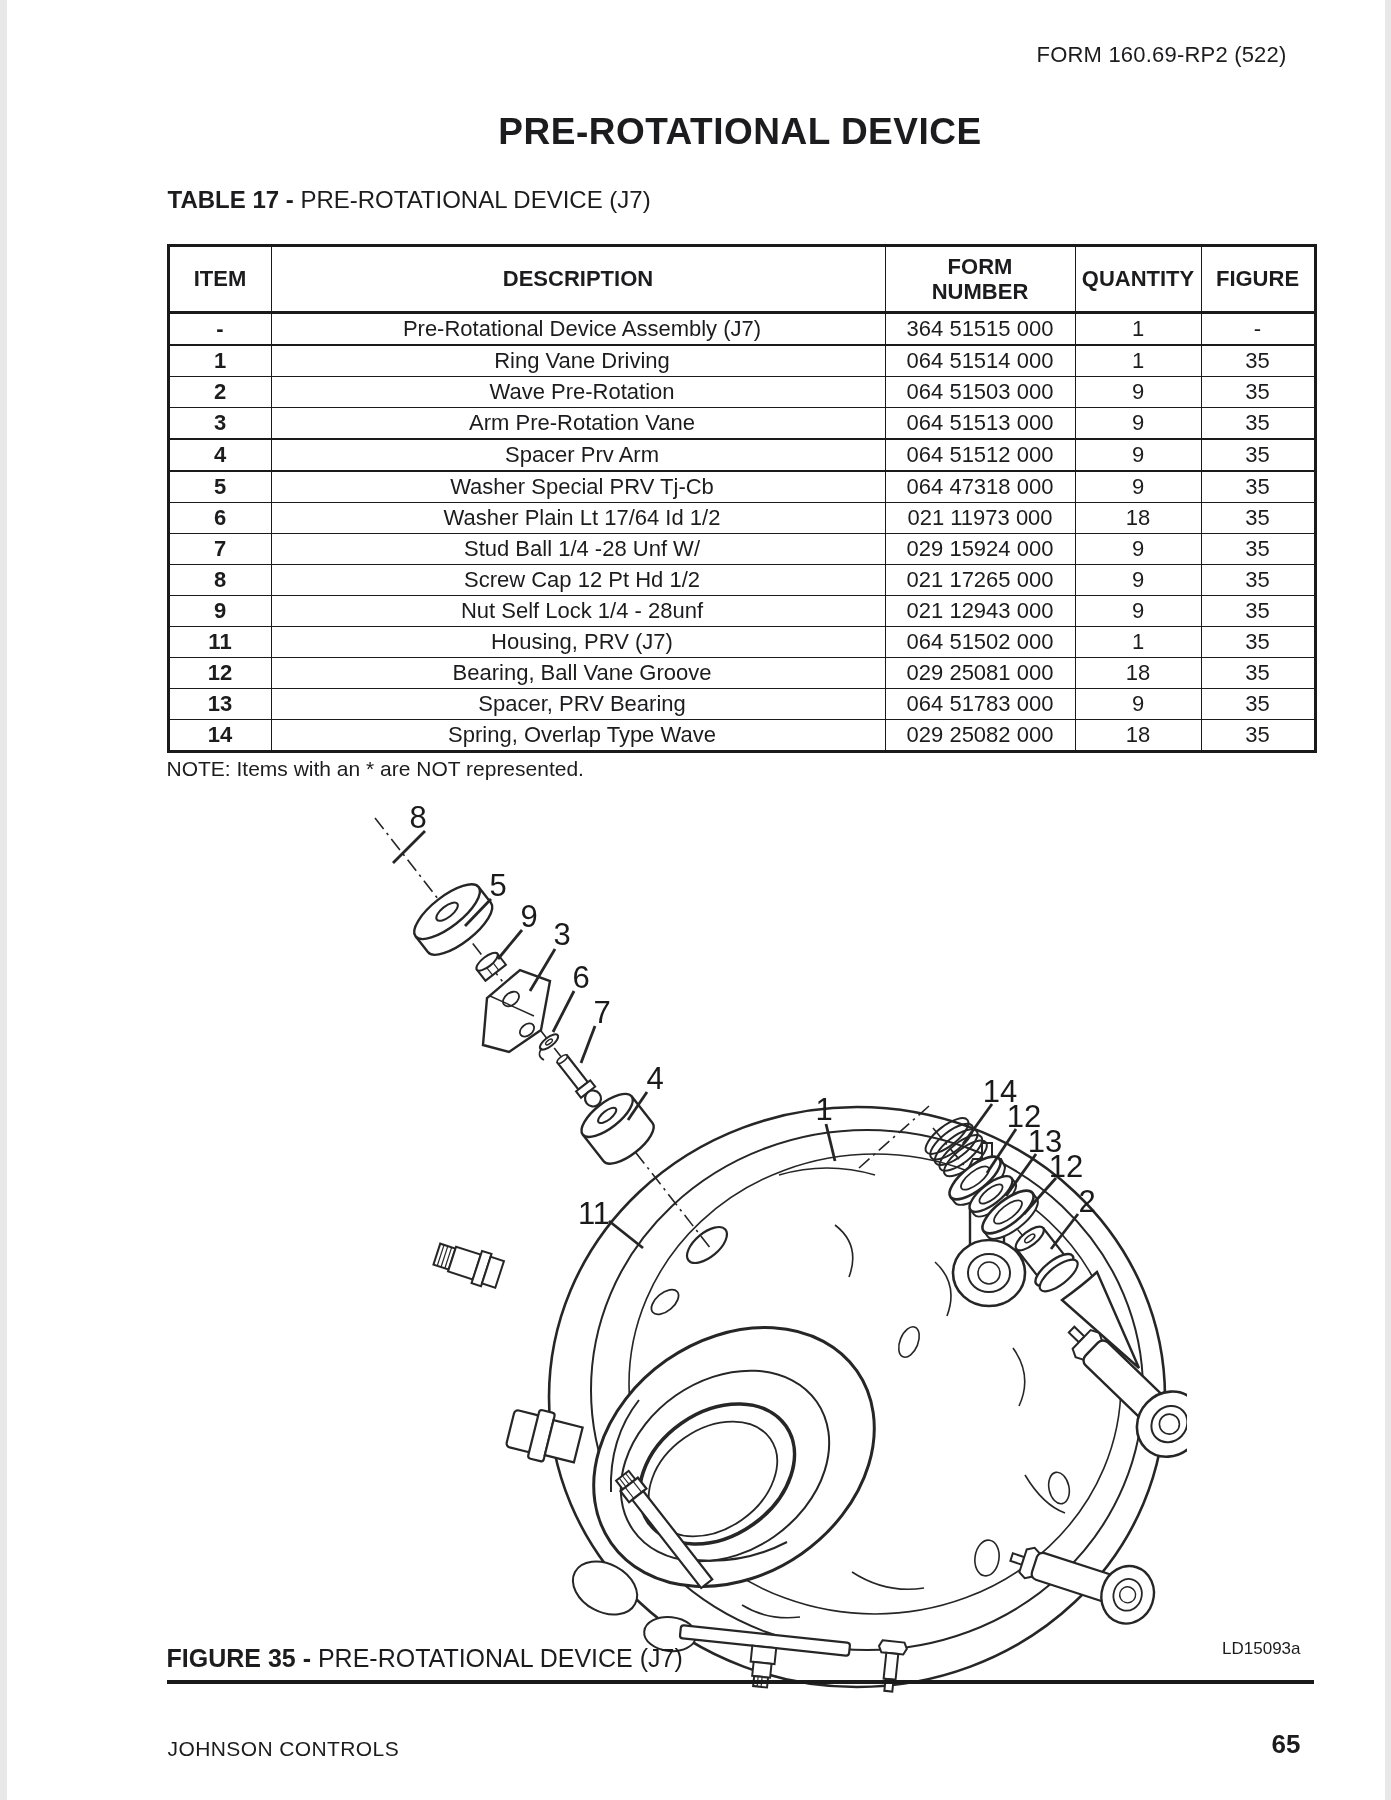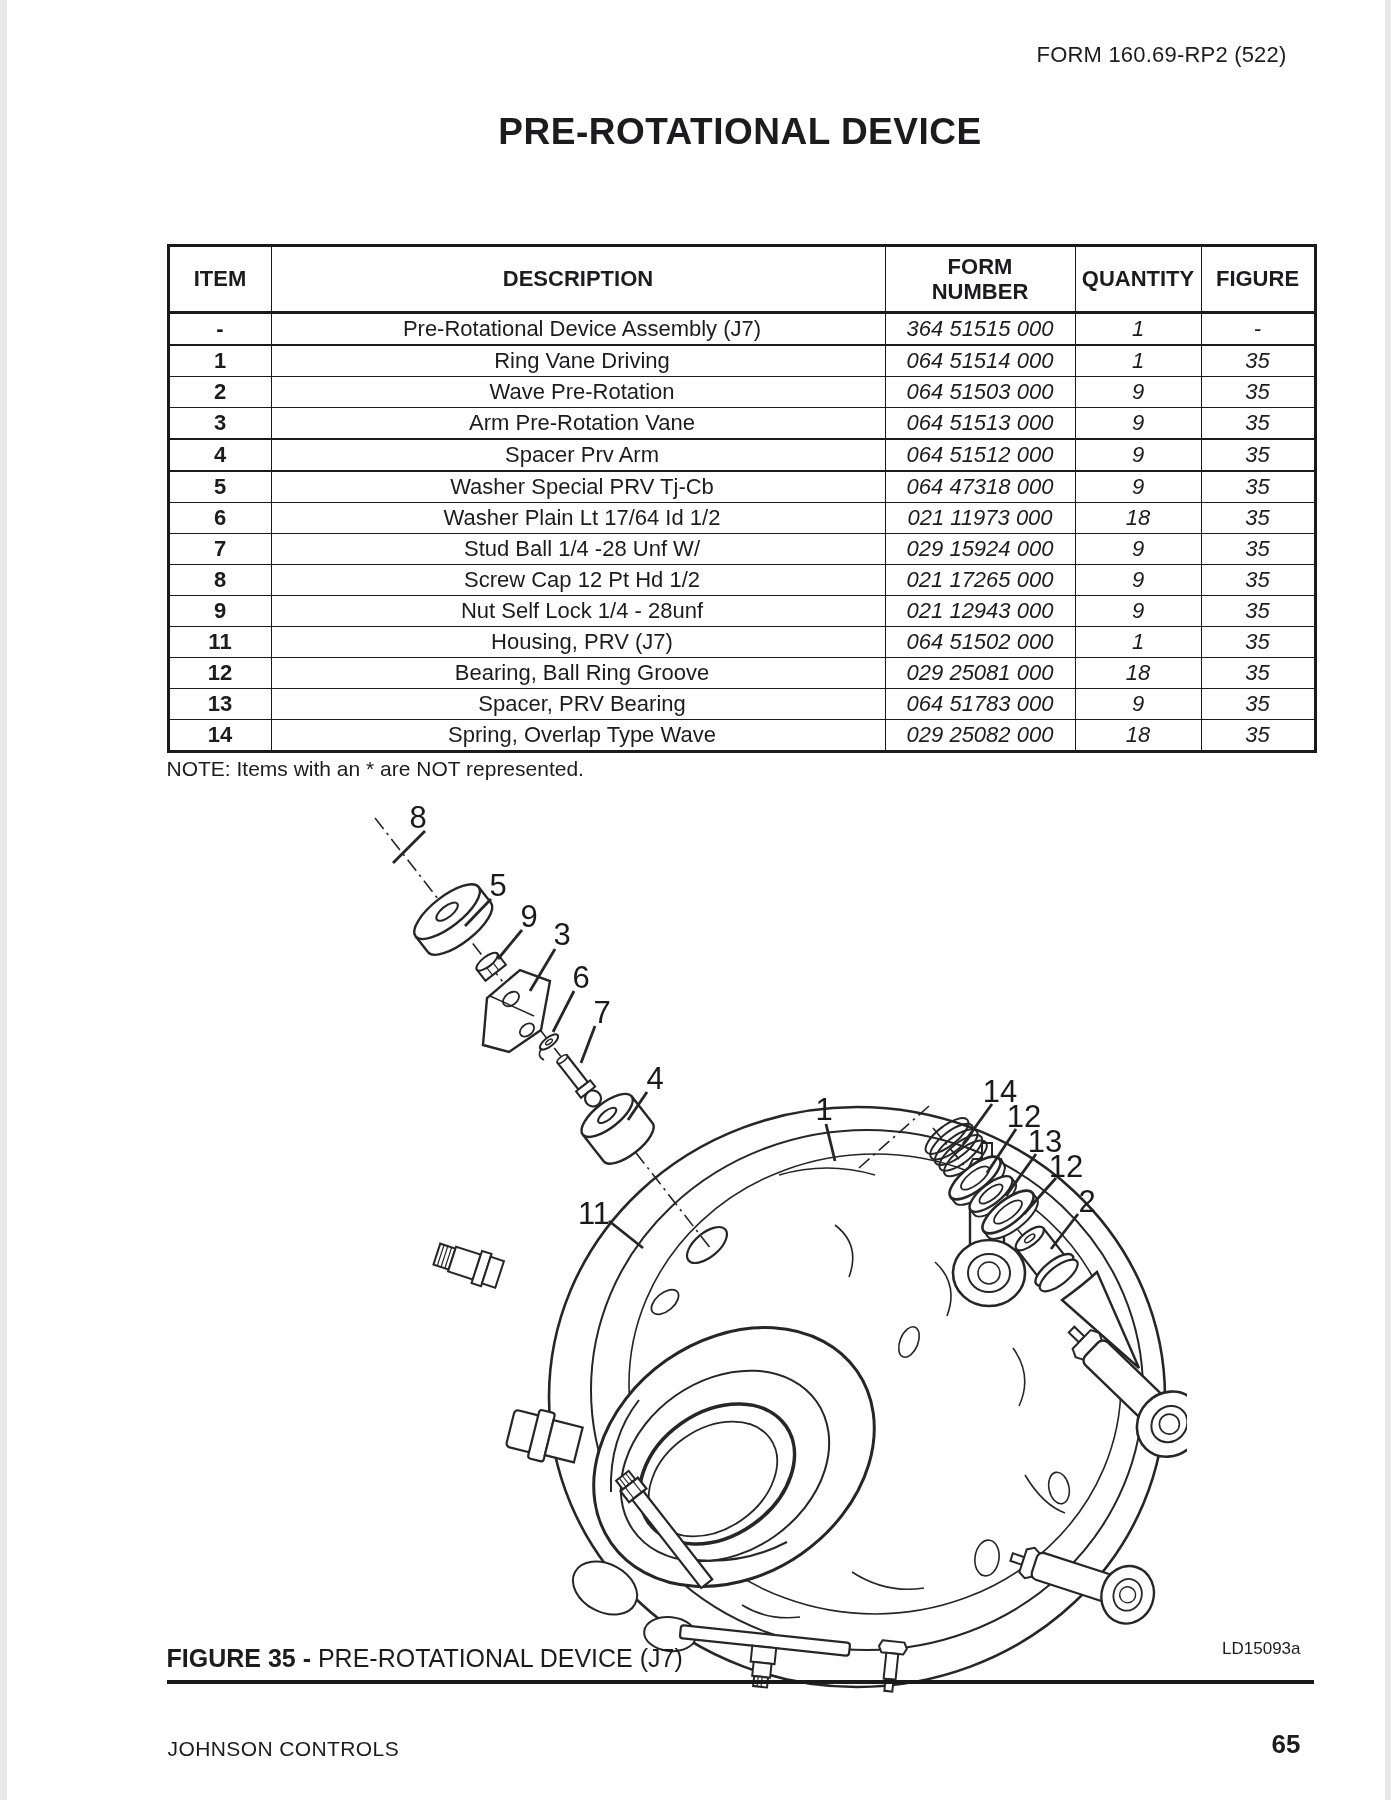--- a/index.html
+++ b/index.html
@@ -33,21 +33,21 @@
   table.parts thead th {
     border-bottom:3px solid #1a1a1a; font-weight:bold; text-align:center;
     height:64px; padding:0; line-height:1.15;
   }
   table.parts td {
     height:30px; padding:0 4px; line-height:1.05; vertical-align:middle;
     white-space:nowrap; overflow:hidden;
   }
   table.parts td.item { text-align:center; font-weight:bold; }
   table.parts td.desc { text-align:center; padding-left:12px; font-weight:normal; }
-  table.parts td.ctr  { text-align:center; font-weight:normal;font-style:italic; }
+  table.parts td.ctr  { text-align:center; font-weight:normal; }
   table.parts tr.thick td { border-bottom-width:2.8px; }
   .th-wrap { display:inline-block; max-width:112px; white-space:normal; }
   .note {
     position:absolute; top:757px; left:160px; font-size:21px;
   }
   .figure-svg { position:absolute; top:700px; left:280px; }
   .fig-caption {
     position:absolute; top:1644px; left:160px; font-size:25px;
   }
   .fig-caption .bold { font-weight:bold; }
@@ -71,20 +71,21 @@
 </style>
 </head>
 <body>
 
 <div class="page">
 
   <div class="form-header">FORM 160.69-RP2 (522)</div>
 
   <h1 class="doc-title">PRE-ROTATIONAL DEVICE</h1>
 
+  <div class="table-title"><span class="bold">TABLE 17 - </span><span>PRE-ROTATIONAL DEVICE (J7)</span></div>
 
   <table class="parts">
     <colgroup>
       <col style="width:103px">
         <col style="width:614px">
         <col style="width:190px">
         <col style="width:126px">
         <col style="width:114px">
     </colgroup>
     <thead>
@@ -169,21 +170,21 @@
       </tr>
       <tr>
         <td class="item">11</td>
         <td class="desc">Housing, PRV (J7)</td>
         <td class="ctr">064 51502 000</td>
         <td class="ctr">1</td>
         <td class="ctr">35</td>
       </tr>
       <tr>
         <td class="item">12</td>
-        <td class="desc">Bearing, Ball Ring Groove</td>
+        <td class="desc">Bearing, Ball Vane Groove</td>
         <td class="ctr">029 25081 000</td>
         <td class="ctr">18</td>
         <td class="ctr">35</td>
       </tr>
       <tr>
         <td class="item">13</td>
         <td class="desc">Spacer, PRV Bearing</td>
         <td class="ctr">064 51783 000</td>
         <td class="ctr">9</td>
         <td class="ctr">35</td>

